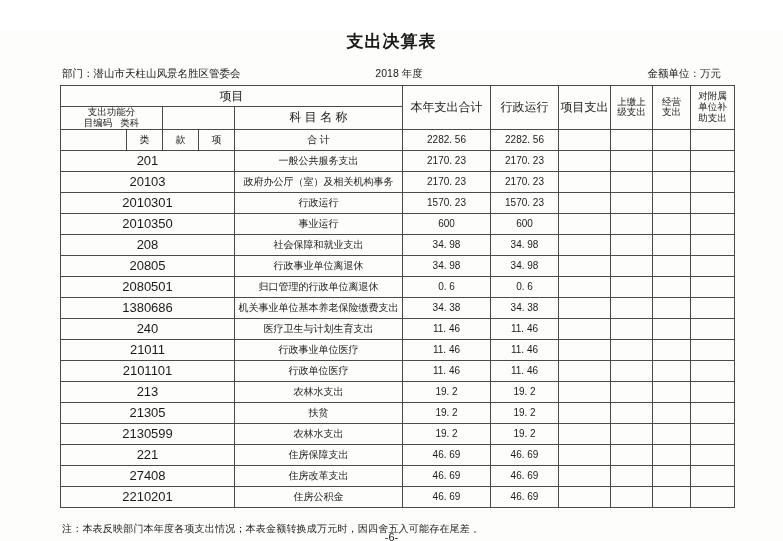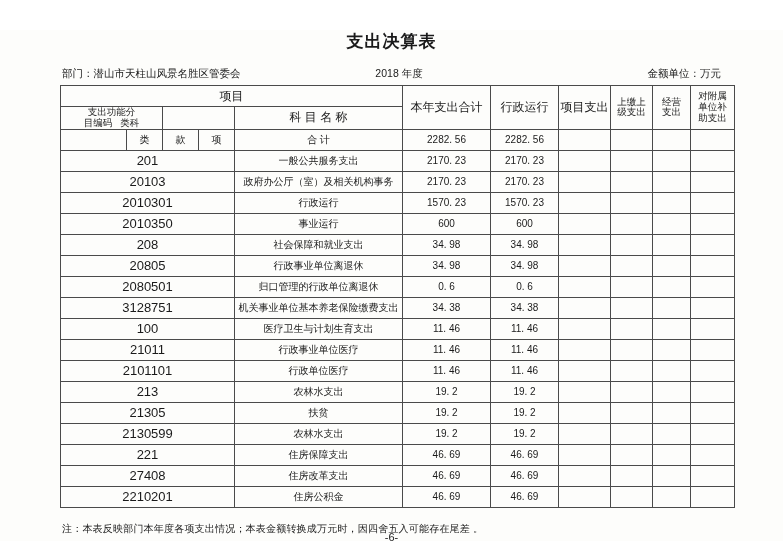--- a/index.html
+++ b/index.html
@@ -251,32 +251,32 @@
         <td class="c-name">归口管理的行政单位离退休</td>
         <td class="c-num">0. 6</td>
         <td class="c-num">0. 6</td>
         <td class="c-num"></td>
         <td class="c-num"></td>
         <td class="c-num"></td>
         <td class="c-num"></td>
       </tr>
 
       <tr>
-        <td colspan="4" class="c-code">3128751</td>
+        <td colspan="4" class="c-code">1380686</td>
         <td class="c-name">机关事业单位基本养老保险缴费支出</td>
         <td class="c-num">34. 38</td>
         <td class="c-num">34. 38</td>
         <td class="c-num"></td>
         <td class="c-num"></td>
         <td class="c-num"></td>
         <td class="c-num"></td>
       </tr>
 
       <tr>
-        <td colspan="4" class="c-code">100</td>
+        <td colspan="4" class="c-code">240</td>
         <td class="c-name">医疗卫生与计划生育支出</td>
         <td class="c-num">11. 46</td>
         <td class="c-num">11. 46</td>
         <td class="c-num"></td>
         <td class="c-num"></td>
         <td class="c-num"></td>
         <td class="c-num"></td>
       </tr>
 
       <tr>

